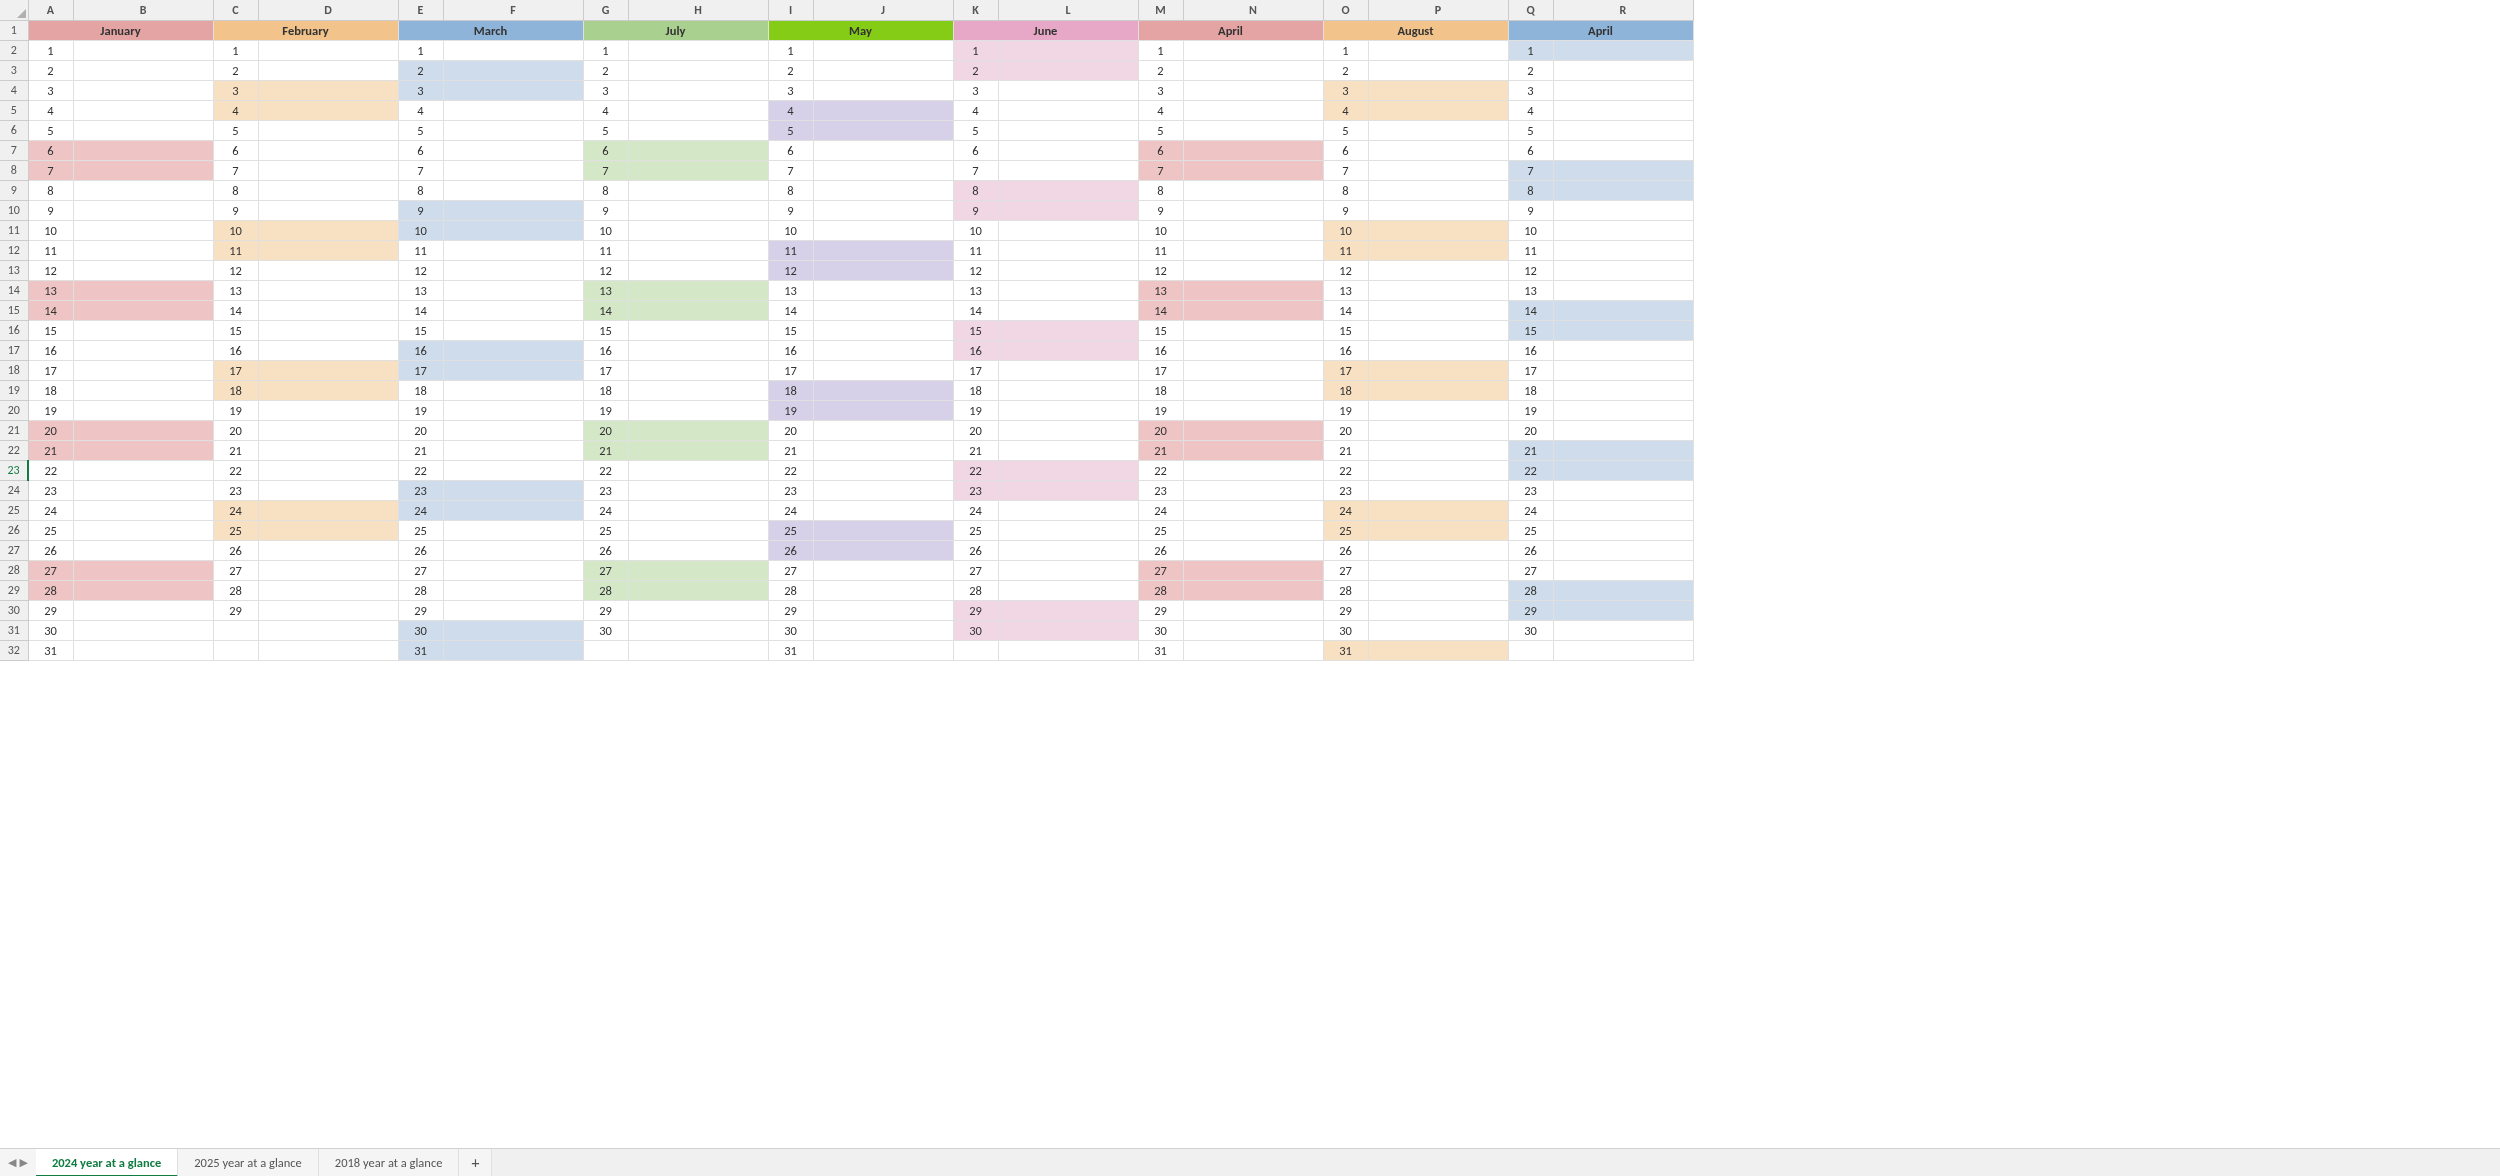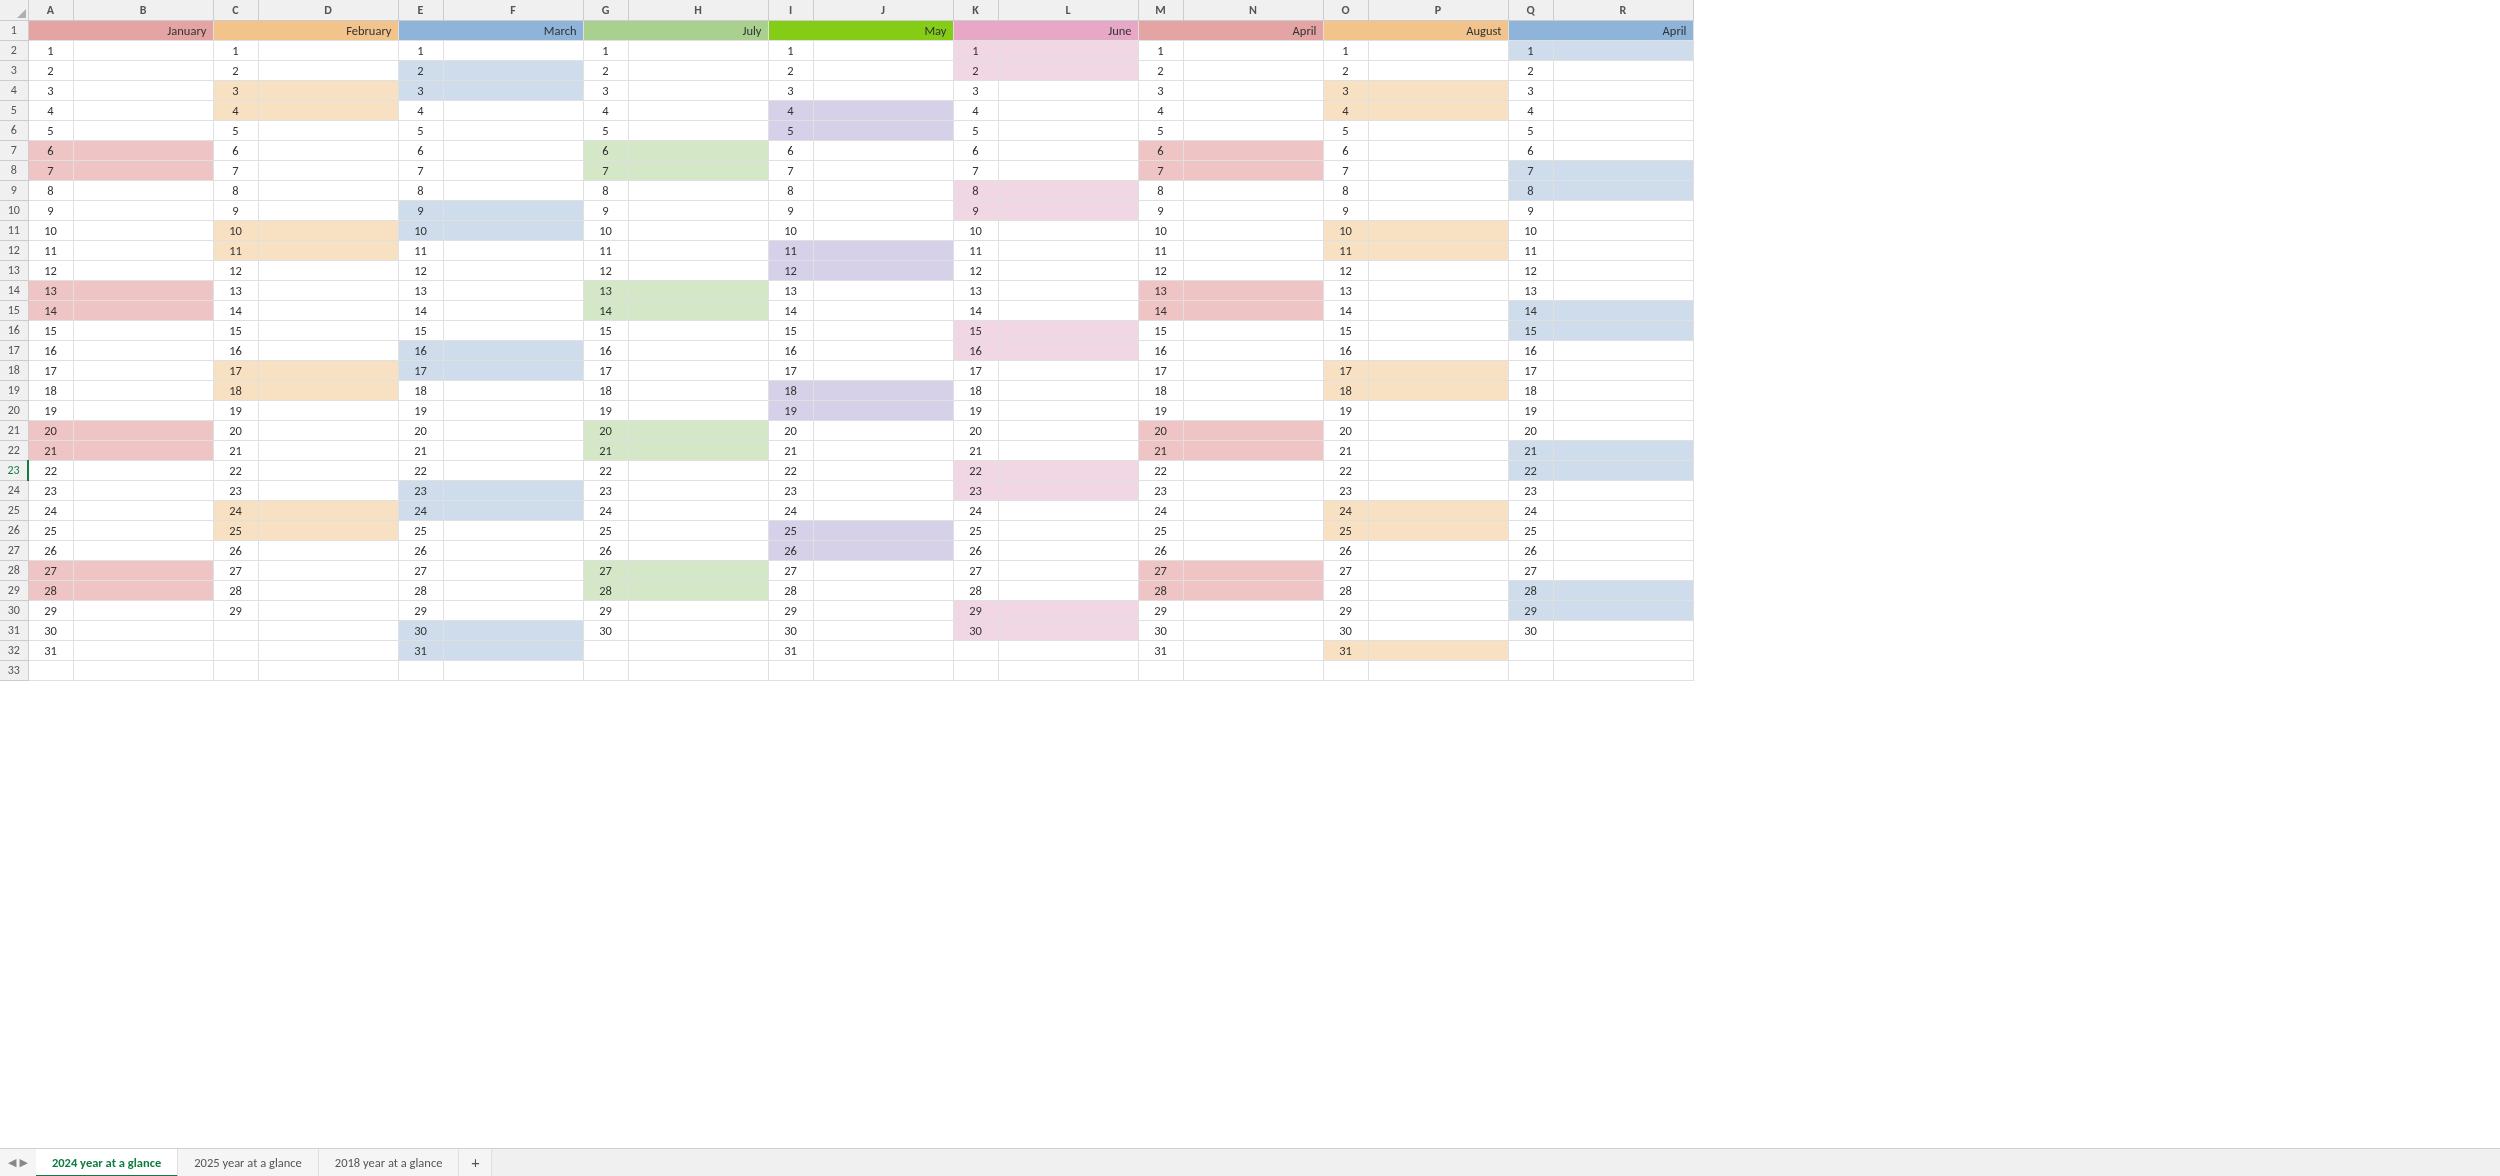--- a/index.html
+++ b/index.html
@@ -72,22 +72,22 @@
       white-space: nowrap;
       overflow: hidden;
       color: #333;
       vertical-align: middle;
     }
     
     .c-day { width: 45px; text-align: center; }
     .c-ev  { width: 140px; text-align: left; }
     
     .month-hdr {
-      text-align: right;
-      font-weight: normal;
+      text-align: center;
+      font-weight: bold;
       color: #222;
       border-bottom: 1px solid #d0d0d0;
     }
     
     .row-header.active {
       color: #107c41;
       border-right: 2px solid #107c41;
     }
     
     .sheet-tabs {
@@ -845,41 +845,20 @@
             <td class="cell c-ev"></td>
             <td class="cell c-day"></td>
             <td class="cell c-ev"></td>
             <td class="cell c-day">31</td>
             <td class="cell c-ev"></td>
             <td class="cell c-day" style="background: rgb(248, 224, 194);">31</td>
             <td class="cell c-ev" style="background: rgb(248, 224, 194);"></td>
             <td class="cell c-day"></td>
             <td class="cell c-ev"></td>
           </tr>
-          <tr>
-            <td class="row-header">33</td>
-            <td class="cell c-day"></td>
-            <td class="cell c-ev"></td>
-            <td class="cell c-day"></td>
-            <td class="cell c-ev"></td>
-            <td class="cell c-day"></td>
-            <td class="cell c-ev"></td>
-            <td class="cell c-day"></td>
-            <td class="cell c-ev"></td>
-            <td class="cell c-day"></td>
-            <td class="cell c-ev"></td>
-            <td class="cell c-day"></td>
-            <td class="cell c-ev"></td>
-            <td class="cell c-day"></td>
-            <td class="cell c-ev"></td>
-            <td class="cell c-day"></td>
-            <td class="cell c-ev"></td>
-            <td class="cell c-day"></td>
-            <td class="cell c-ev"></td>
-          </tr>
         </tbody>
       </table>
   </div>
   <div class="sheet-tabs">
     <div class="tab-nav">
       <span>◀</span>
       <span>▶</span>
     </div>
     <div id="tabs-holder" style="display:flex">
         <div class="tab active">2024 year at a glance</div>

